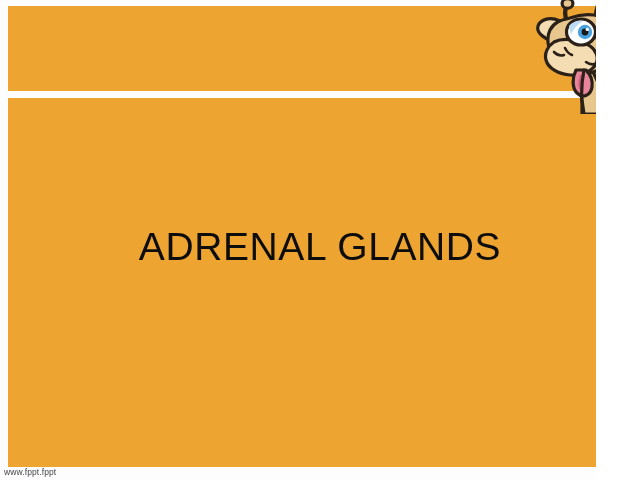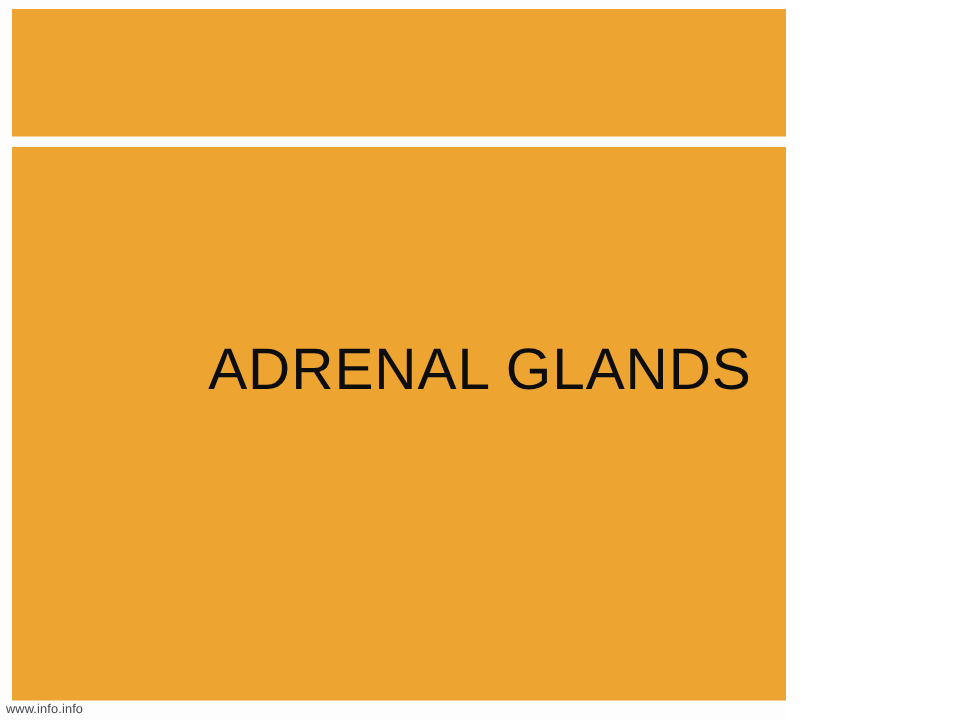--- a/index.html
+++ b/index.html
@@ -9,21 +9,21 @@
   }
   body {
     width: 640px;
     height: 480px;
     background: #ffffff;
     font-family: "Liberation Sans", sans-serif;
     overflow: hidden;
   }
   .slide {
     position: relative;
-    width: 524px;
+    width: 596px;
     height: 480px;
     background: #fdfdfd;
     overflow: hidden;
   }
   
   .band-top {
     position: absolute;
     left: 8px;
     top: 6px;
     width: 624px;
@@ -143,15 +143,15 @@
 
         <path d="M52 74 C48 82 48 92 53 97 C59 103 67 99 68 91 C69 84 66 78 62 74 Z" fill="#e8859c"></path>
         <path d="M57 80 C55 86 55 92 58 95" fill="none" stroke="#cf5f7c" stroke-width="2.4"></path>
 
         <path d="M60 74 C58 84 57 96 58 108 L58 118" fill="none" stroke-width="3.2"></path>
         <path d="M72 80 C78 92 81 104 82 118" fill="none" stroke-width="3.2"></path>
       </g>
     </svg>
   </div>
 
-  <div class="watermark">www.info.info</div>
+  <div class="watermark">www.fppt.fppt</div>
 
 </div>
 
 </body></html>

